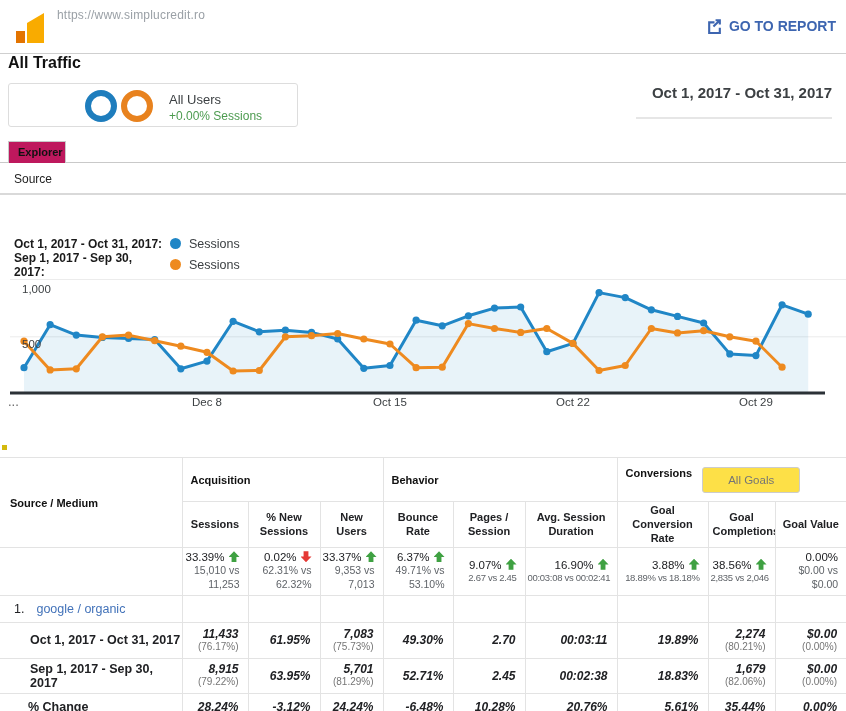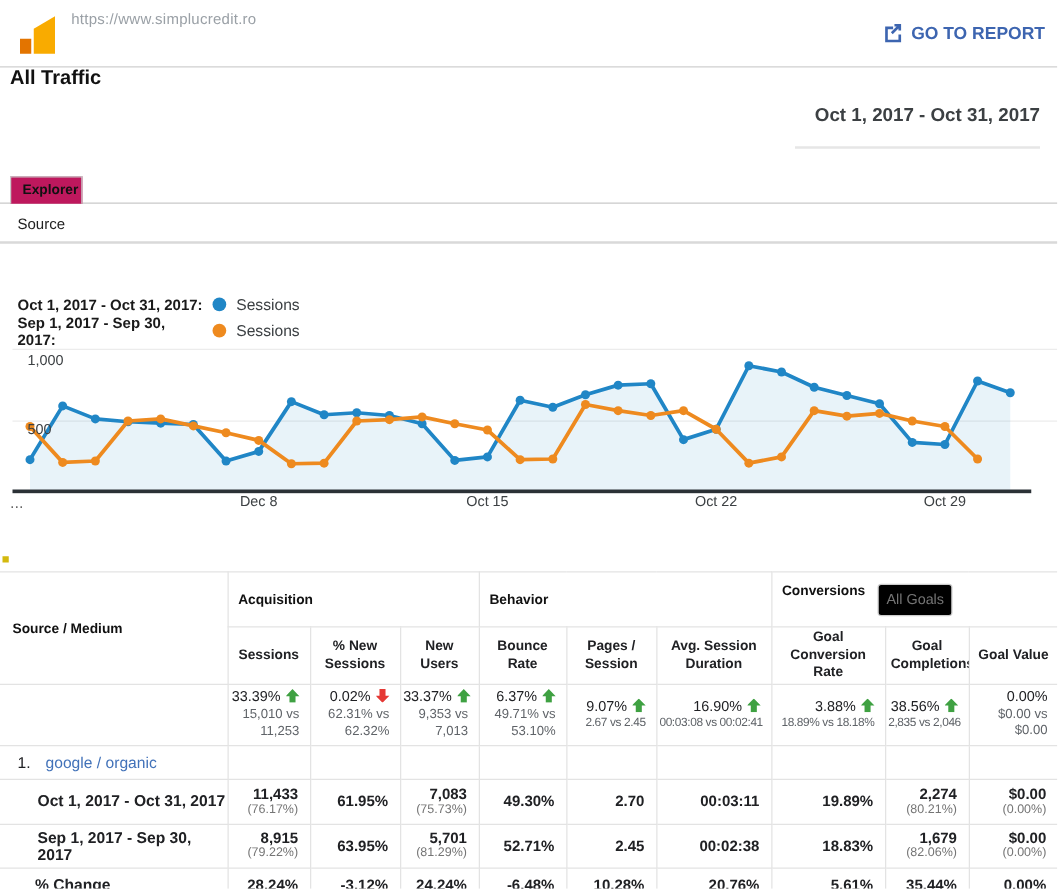--- a/index.html
+++ b/index.html
@@ -56,40 +56,40 @@
   table.ga { position:absolute; left:0; top:457px; width:846px; border-collapse:collapse; table-layout:fixed;
              font-size:12px; color:#202124; }
   .ga th, .ga td { border:1px solid #e3e3e3; overflow:hidden; }
   .ga th:first-child, .ga td:first-child { border-left:none; }
   .ga th:last-child, .ga td:last-child { border-right:none; }
   .ga .group-row th { height:44px; text-align:left; vertical-align:middle; padding-left:8px;
                       font-size:11px; font-weight:bold; color:#111; }
   .ga th.rowhead { text-align:left; vertical-align:middle; padding-left:10px; font-size:11px; }
   .ga .col-row th { height:36px; font-size:11px; font-weight:bold; text-align:center;
                     vertical-align:middle; padding:2px 4px; line-height:1.25; cursor:pointer; }
-  .goal-sel { display:inline-block; margin-left:10px; padding:6px 6px; border:1px solid #ccc; border-radius:3px;
-              background:#000000; color:#757575; font-weight:normal; font-size:11.5px; cursor:pointer; }
+  .goal-sel { display:inline-block; margin-left:10px; padding:6px 25px; border:1px solid #ccc; border-radius:3px;
+              background:#fde047; color:#757575; font-weight:normal; font-size:11.5px; cursor:pointer; }
   .conv-cell { display:flex; }
 
   .ga td.tot { height:46px; text-align:right; vertical-align:middle; padding:3px 8px 3px 2px; }
   .tot .l1 { font-size:11.5px; color:#202124; white-space:nowrap; }
   .tot .l2 { font-size:10.5px; color:#5f6368; line-height:1.3; margin-top:1px; }
   .tot.fit .l2 { white-space:nowrap; font-size:9.5px; letter-spacing:-0.3px; }
   .arr { display:inline-block; width:11px; height:11px; margin-left:4px; vertical-align:-1px; }
   .arr.up   { background:#3fa142; clip-path:polygon(50% 0, 100% 52%, 72% 52%, 72% 100%, 28% 100%, 28% 52%, 0 52%); }
   .arr.down { background:#e53935; clip-path:polygon(50% 100%, 100% 48%, 72% 48%, 72% 0, 28% 0, 28% 48%, 0 48%); }
 
   .ga td.r1 { height:27px; vertical-align:middle; }
   .idx { display:inline-block; margin:0 12px 0 14px; font-size:12.5px; color:#202124; }
   .src-link { color:#4272b9; font-size:12.5px; text-decoration:none; cursor:pointer; }
 
   .ga td.sub-label { vertical-align:middle; padding-left:30px; font-size:12.5px; font-weight:bold; color:#202124; }
   .ga td.pc-label  { vertical-align:middle; padding-left:28px; font-size:12.5px; font-weight:bold; color:#202124; }
   .ga td.num { text-align:right; vertical-align:middle; padding-right:9px; }
-  .ga td.num .v { font-weight:bold; font-size:12px; color:#202124; }
+  .ga td.num .v { font-weight:bold; font-size:12px; color:#202124;font-style:italic; }
   .ga td.num .sub { display:block; font-size:10px; color:#757575; line-height:1.25; }
   .ga tr.h36 td { height:36px; } .ga tr.h35 td { height:35px; } .ga tr.h28 td { height:28px; }
 </style>
 </head>
 <body>
 
 <div id="app">
 
   <svg class="hdr-logo" viewBox="0 0 36 36">
     <rect x="4" y="22" width="9" height="12" fill="#e37400"></rect>
@@ -99,20 +99,26 @@
   <a class="go-report">
     <svg width="17" height="17" viewBox="0 0 16 16">
       <path fill="#3d65b0" d="M2 4 h6 v2 H4 v8 h8 v-4 h2 v6 H2 z"></path>
       <path fill="#3d65b0" d="M9 2 h5 v5 h-2 V5.4 l-4.3 4.3 -1.4 -1.4 L10.6 4 H9 z"></path>
     </svg>
     <span>GO TO REPORT</span>
   </a>
   <div class="hdr-line"></div>
   <div class="all-traffic">All Traffic</div>
 
+  <div class="segment-card">
+    <div class="ring blue"></div>
+    <div class="ring orange"></div>
+    <div class="seg-name">All Users</div>
+    <div class="seg-change">+0.00% Sessions</div>
+  </div>
   <div class="date-primary">Oct 1, 2017 - Oct 31, 2017</div>
   <div class="date-underline"></div>
 
   <div class="tab">Explorer</div>
   <div class="tab-line"></div>
   <div class="summary-label">Source</div>
   <div class="section-line"></div>
 
   <div class="legend">
     <div class="leg-row">

